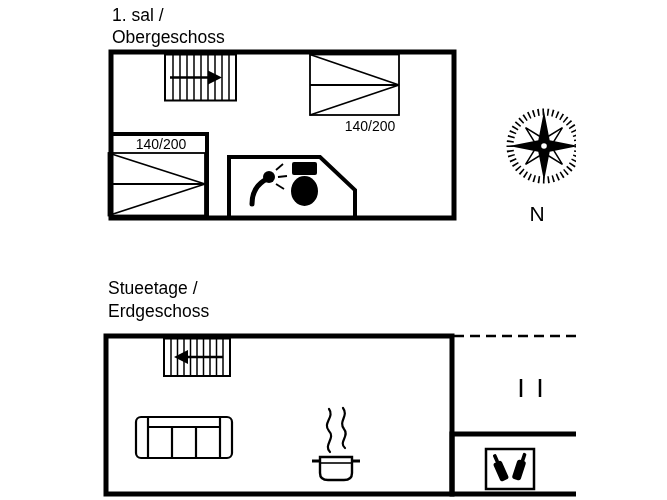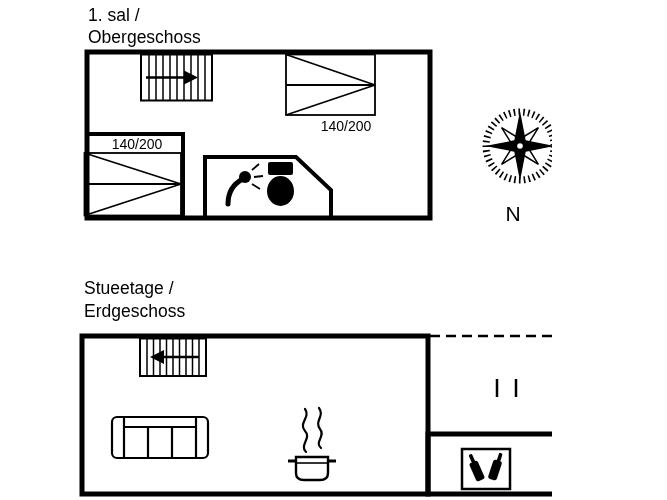--- a/index.html
+++ b/index.html
@@ -3,20 +3,21 @@
 <meta charset="utf-8">
 <style>
   html, body { margin: 0; padding: 0; background: #ffffff; }
   .canvas {
     position: relative;
     width: 552px;
     height: 500px;
     background: #ffffff;
     overflow: hidden;
     font-family: "Liberation Sans", "DejaVu Sans", sans-serif;
+    margin-left: 24px;
   }
   svg { display: block; }
   text {
     fill: #000000;
     font-family: "Liberation Sans", "DejaVu Sans", sans-serif;
   }
   .title { font-size: 17.5px; }
   .bedlabel { font-size: 14px; }
   .north { font-size: 21px; }
 </style>

